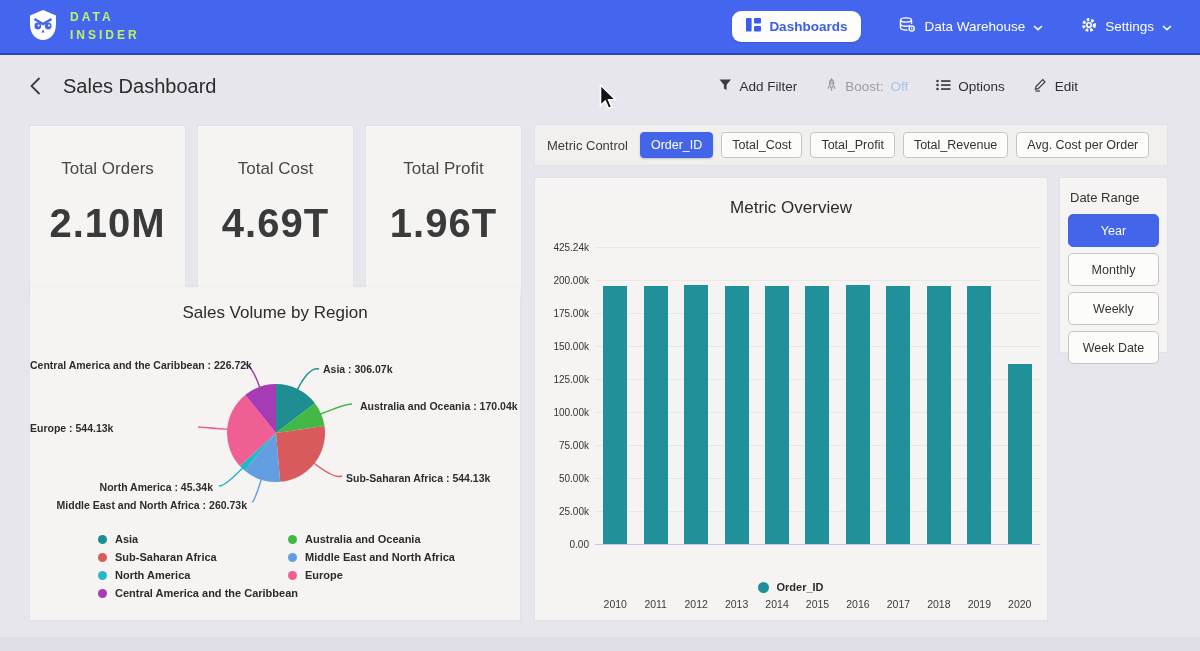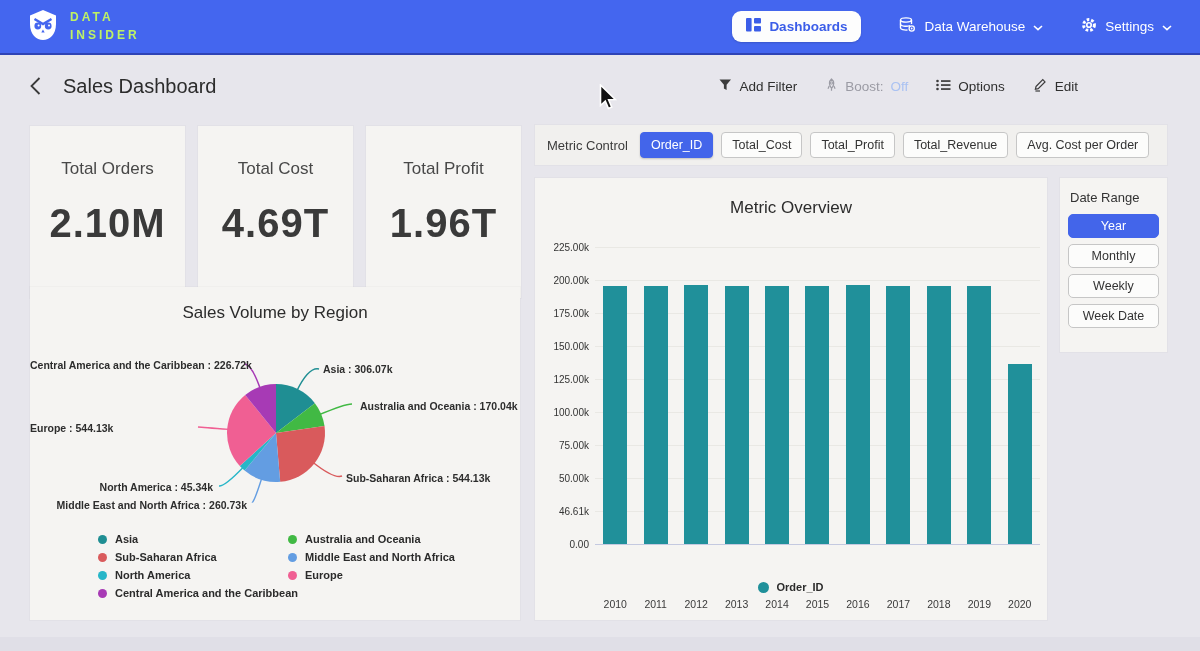--- a/index.html
+++ b/index.html
@@ -65,21 +65,21 @@
   .xlabels { position:absolute; display:flex; }
   .xlabel { flex:1; text-align:center; font-size:10.5px; color:#3a3a3a; }
   .bar-legend { position:absolute; left:0; top:403px; width:512px; display:flex; justify-content:center; align-items:center; gap:7px; }
   .bar-legend .legend-dot { width:11px; height:11px; }
   .bar-legend .legend-text { font-size:11px; font-weight:700; color:#2b2b2b; }
   
   .date-panel { left:1060px; top:178px; width:107px; height:174px; padding:12px 8px; }
   .date-panel .strip-label { font-size:13px; color:#333; margin-bottom:9px; padding-left:2px; }
   #date-chips { display:flex; flex-direction:column; gap:6px; }
   .date-btn {
-    font-family:"Liberation Sans",sans-serif; display:block; width:100%; height:24px;
+    font-family:"Liberation Sans",sans-serif; display:block; width:100%; height:33px;
     font-size:12.5px; color:#333; background:#fcfcfb; border:1px solid #c6c6c6; border-radius:5px; cursor:pointer;
   }
   .date-btn.selected { background:#4365ea; border-color:#4365ea; color:#fff; }
   
   .pie-panel { left:30px; top:287px; width:490px; height:333px; }
   .pie-panel .panel-title { padding-top:16px; }
   #pie-area { position:absolute; left:0; top:0; width:490px; height:333px; }
   #pie-svg { position:absolute; left:0; top:40px; }
   .pie-label { position:absolute; font-size:10.5px; font-weight:700; color:#2d2d2d; white-space:nowrap; }
   .pie-legend-col { position:absolute; top:246px; display:flex; flex-direction:column; gap:6px; }
@@ -236,37 +236,37 @@
         <button class="chip">Total_Cost</button>
         <button class="chip">Total_Profit</button>
         <button class="chip">Total_Revenue</button>
         <button class="chip">Avg. Cost per Order</button>
       </span>
   </div>
 
   <div class="panel chart-panel">
     <div id="bar-plot">
         <div class="gridline" style="top: 69px; left: 60px; width: 445px;"></div>
-        <div class="ytick" style="top: 64px;">225.00k</div>
+        <div class="ytick" style="top: 64px;">425.24k</div>
         <div class="gridline" style="top: 102px; left: 60px; width: 445px;"></div>
         <div class="ytick" style="top: 97px;">200.00k</div>
         <div class="gridline" style="top: 135px; left: 60px; width: 445px;"></div>
         <div class="ytick" style="top: 130px;">175.00k</div>
         <div class="gridline" style="top: 168px; left: 60px; width: 445px;"></div>
         <div class="ytick" style="top: 163px;">150.00k</div>
         <div class="gridline" style="top: 201px; left: 60px; width: 445px;"></div>
         <div class="ytick" style="top: 196px;">125.00k</div>
         <div class="gridline" style="top: 234px; left: 60px; width: 445px;"></div>
         <div class="ytick" style="top: 229px;">100.00k</div>
         <div class="gridline" style="top: 267px; left: 60px; width: 445px;"></div>
         <div class="ytick" style="top: 262px;">75.00k</div>
         <div class="gridline" style="top: 300px; left: 60px; width: 445px;"></div>
         <div class="ytick" style="top: 295px;">50.00k</div>
         <div class="gridline" style="top: 333px; left: 60px; width: 445px;"></div>
-        <div class="ytick" style="top: 328px;">46.61k</div>
+        <div class="ytick" style="top: 328px;">25.00k</div>
         <div class="gridline zero" style="top: 366px; left: 60px; width: 445px;"></div>
         <div class="ytick" style="top: 361px;">0.00</div>
         <div class="bars" style="left: 60px; top: 69px; width: 445px; height: 297px;">
           <div class="bar-slot">
             <div class="bar" style="height: 258.2px; background: rgb(32, 144, 154);"></div>
           </div>
           <div class="bar-slot">
             <div class="bar" style="height: 258.1px; background: rgb(32, 144, 154);"></div>
           </div>
           <div class="bar-slot">

